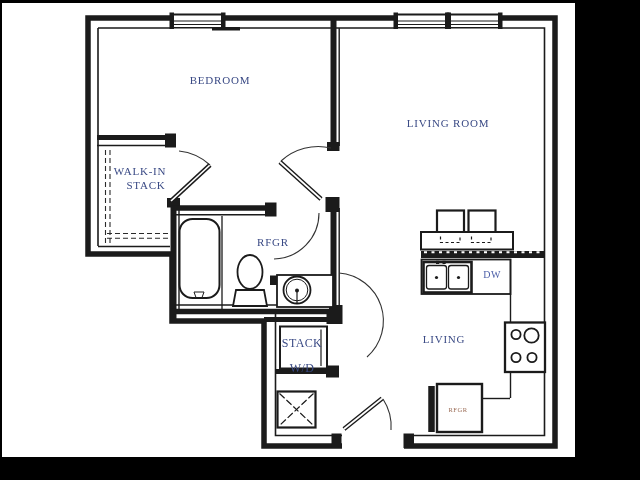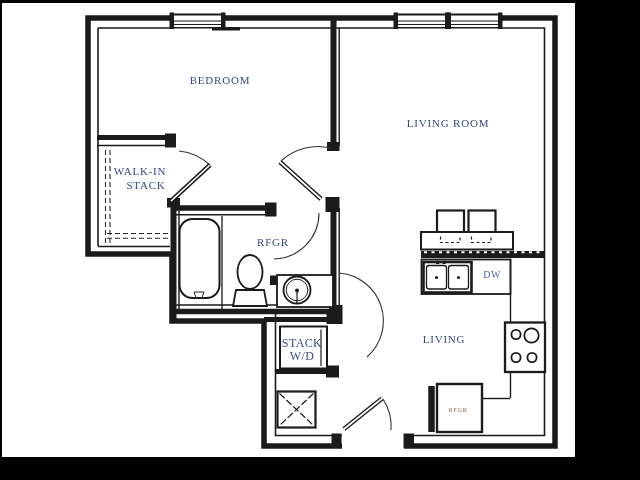--- a/index.html
+++ b/index.html
@@ -198,16 +198,16 @@
     </g>
   </svg>
 
   <div class="lbl" style="left:220px;top:80px">BEDROOM</div>
   <div class="lbl" style="left:140px;top:171px">WALK-IN</div>
   <div class="lbl" style="left:146px;top:185px">STACK</div>
   <div class="lbl" style="left:448px;top:123px">LIVING ROOM</div>
   <div class="lbl" style="left:273px;top:242px">RFGR</div>
   <div class="lbl" style="left:444px;top:339px">LIVING</div>
   <div class="lbl small" style="left:302px;top:343px">STACK</div>
-  <div class="lbl small" style="left:302px;top:356px">W/D</div>
+  <div class="lbl small" style="left:302px;top:368px">W/D</div>
   <div class="lbl dw" style="left:492px;top:275px">DW</div>
   <div class="lbl rfgr" style="left:458px;top:410px">RFGR</div>
 </div>
 
 </body></html>

